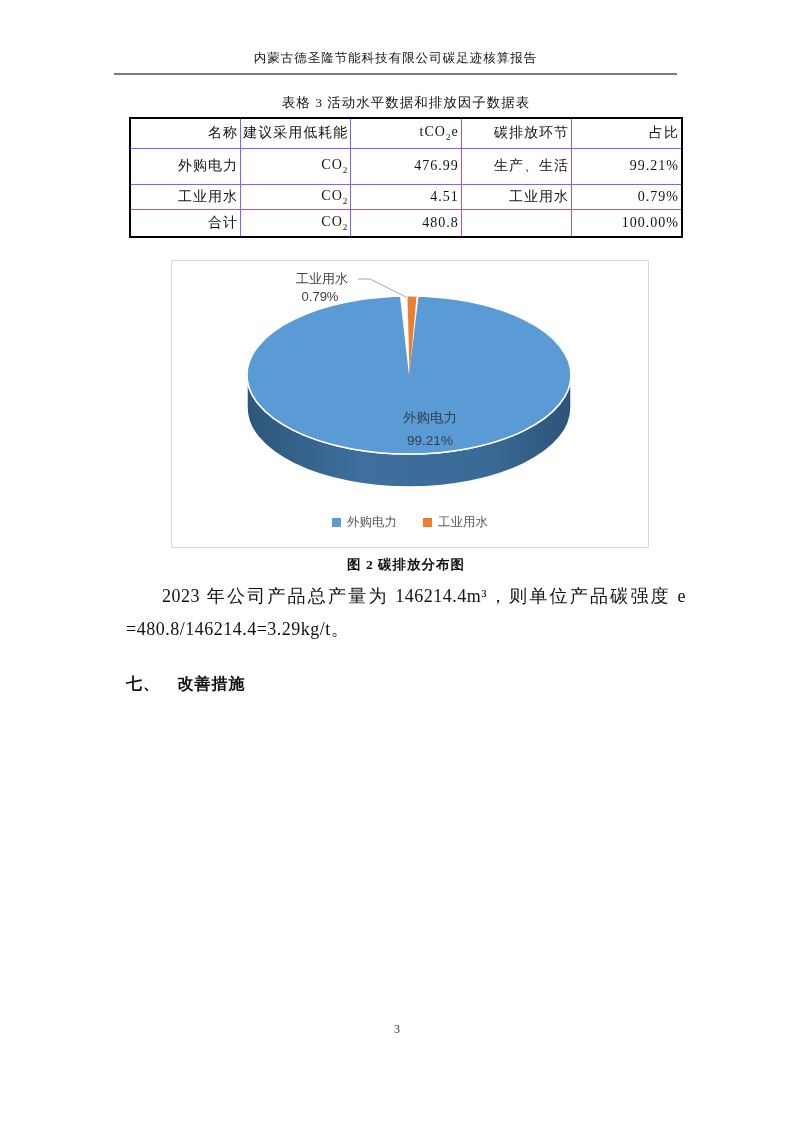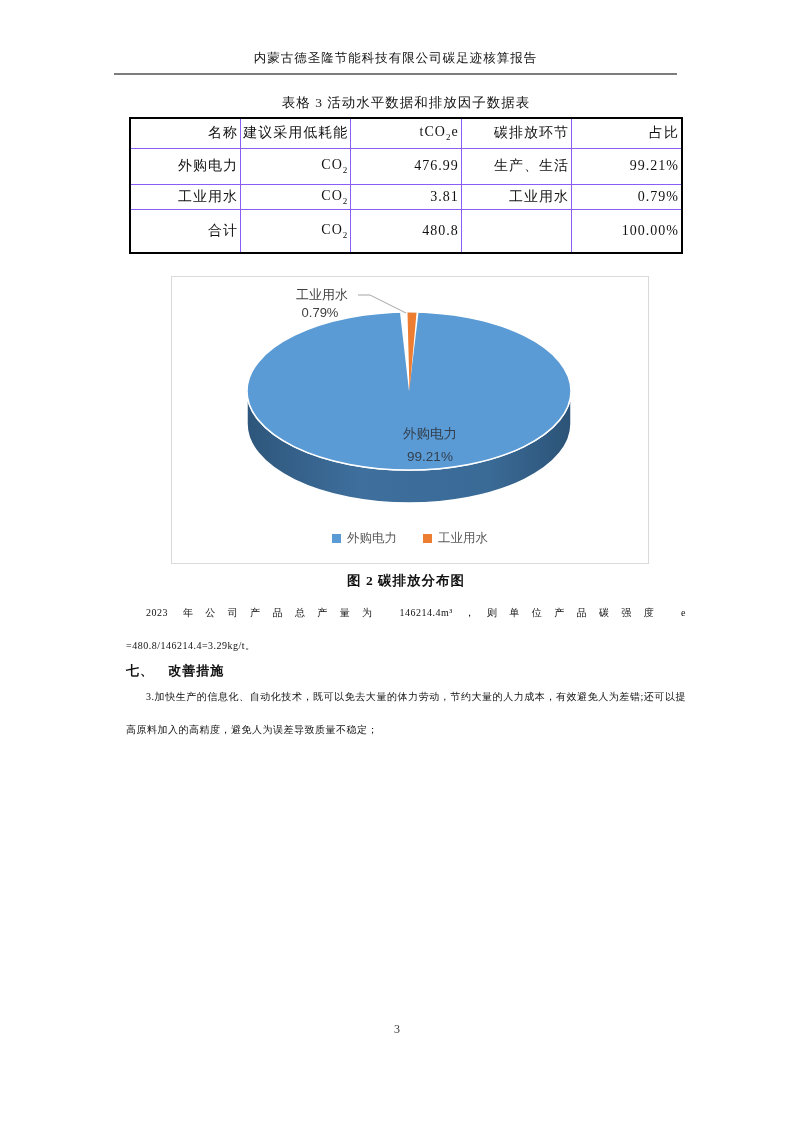--- a/index.html
+++ b/index.html
@@ -17,41 +17,41 @@
 
   .table-caption { margin-top:4px; text-align:center; font-size:13.5px; letter-spacing:1px; }
 
   table.data-table { margin:5px auto 0 auto; width:554px; border-collapse:collapse;
     border:2px solid #000; table-layout:fixed; font-size:14px; }
   table.data-table th, table.data-table td { border:1px solid #8b5cf6; text-align:right;
     vertical-align:middle; font-weight:normal; letter-spacing:1px; padding:0 2px; }
   table.data-table thead tr { height:30px; }
   table.data-table tbody tr:nth-child(1) { height:36px; }
   table.data-table tbody tr:nth-child(2) { height:25px; }
-  table.data-table tbody tr:nth-child(3) { height:44px; }
+  table.data-table tbody tr:nth-child(3) { height:28px; }
   table.data-table sub { font-size:9px; }
 
   
   .chart-frame { position:relative; margin-left:45px; margin-top:22px;
     width:478px; height:288px; border:1px solid #d9d9d9; background:#fff; }
   .chart-frame svg { position:absolute; top:2px; left:0; }
   .chart-legend { position:absolute; left:0; right:0; bottom:16px;
     display:flex; justify-content:center; align-items:center; gap:26px;
     font-family:"Liberation Sans","DejaVu Sans",sans-serif; font-size:12.5px; color:#595959; }
   .legend-item { display:flex; align-items:center; gap:6px; }
   .legend-swatch { width:9px; height:9px; display:inline-block; }
 
   .figure-caption { margin-top:8px; text-align:center; font-weight:bold; font-size:13.5px; letter-spacing:1px; }
 
-  .para { font-size:10px; line-height:33px; text-align:justify; letter-spacing:0.5px; }
+  .para { font-size:18px; line-height:33px; text-align:justify; letter-spacing:0.5px; }
   .para-first-line { text-indent:2em; text-align:justify; text-align-last:justify; }
   .indent { text-indent:2em; }
   .mt6 { margin-top:6px; } .mt10 { margin-top:10px; }
 
-  .sec-heading { margin-top:0; font-size:13px; font-weight:bold; letter-spacing:1px; }
+  .sec-heading { margin-top:28px; font-size:16px; font-weight:bold; letter-spacing:1px; }
   .sec-heading .sec-num { margin-right:1.1em; }
 
   .page-number { position:absolute; top:1022px; left:0; width:100%;
     text-align:center; font-size:12px; color:#333; }
 
   
   text.callout { font-family:"Liberation Sans","DejaVu Sans",sans-serif; font-size:13px; fill:#404040; }
   text.inner-label { font-family:"Liberation Sans","DejaVu Sans",sans-serif; font-size:13.5px; fill:#33404f; }
 </style>
 </head>
@@ -81,21 +81,21 @@
           <tr>
             <td>外购电力</td>
             <td>CO<sub>2</sub></td>
             <td>476.99</td>
             <td>生产、生活</td>
             <td>99.21%</td>
           </tr>
           <tr>
             <td>工业用水</td>
             <td>CO<sub>2</sub></td>
-            <td>3.81</td>
+            <td>4.51</td>
             <td>工业用水</td>
             <td>0.79%</td>
           </tr>
           <tr>
             <td>合计</td>
             <td>CO<sub>2</sub></td>
             <td>480.8</td>
             <td></td>
             <td>100.00%</td>
           </tr>
@@ -145,21 +145,20 @@
 
     <div class="para mt6">
       <div class="para-first-line">2023 年公司产品总产量为 146214.4m³，则单位产品碳强度 e</div>
       <div>=480.8/146214.4=3.29kg/t。</div>
     </div>
 
     <h2 class="sec-heading">
       <span class="sec-num">七、</span><span>改善措施</span>
     </h2>
 
-    <div class="para indent">3.加快生产的信息化、自动化技术，既可以免去大量的体力劳动，节约大量的人力成本，有效避免人为差错;还可以提高原料加入的高精度，避免人为误差导致质量不稳定；</div>
 
 
 
   </div>
 
   <div class="page-number">3</div>
 
 </div>
 
 </body></html>

